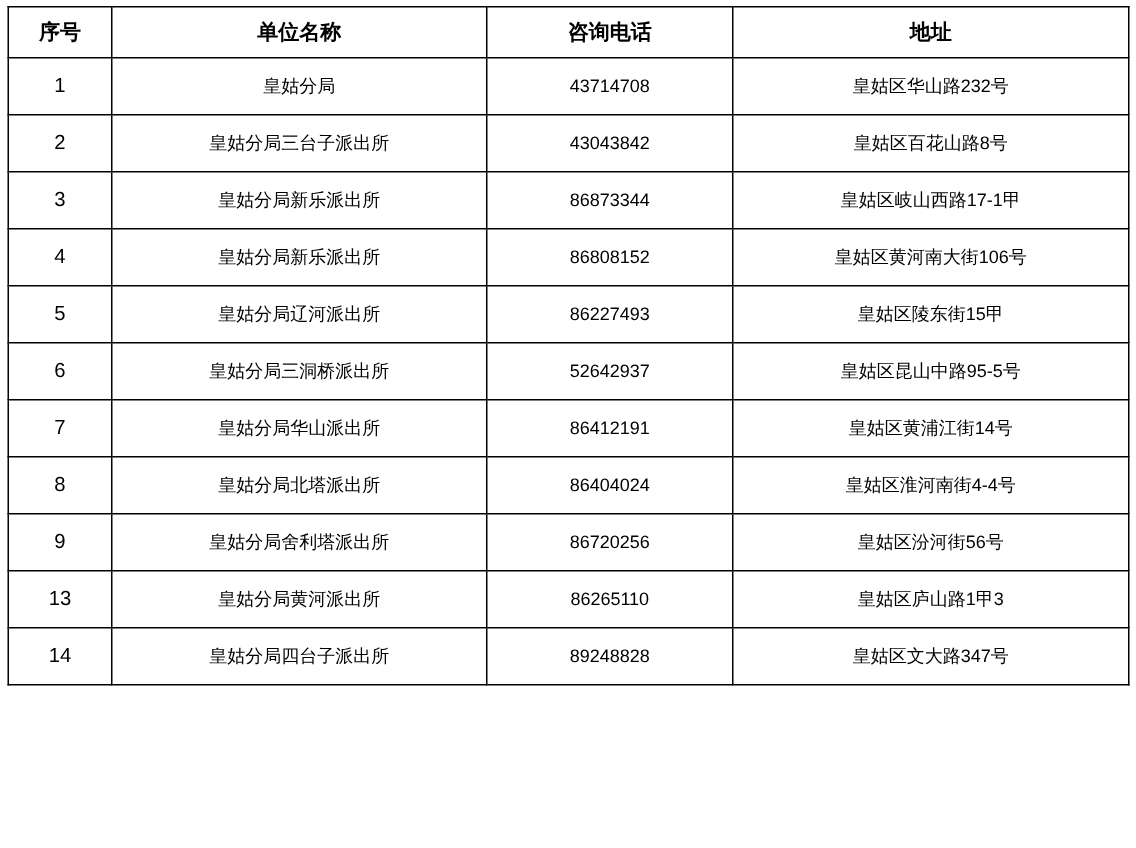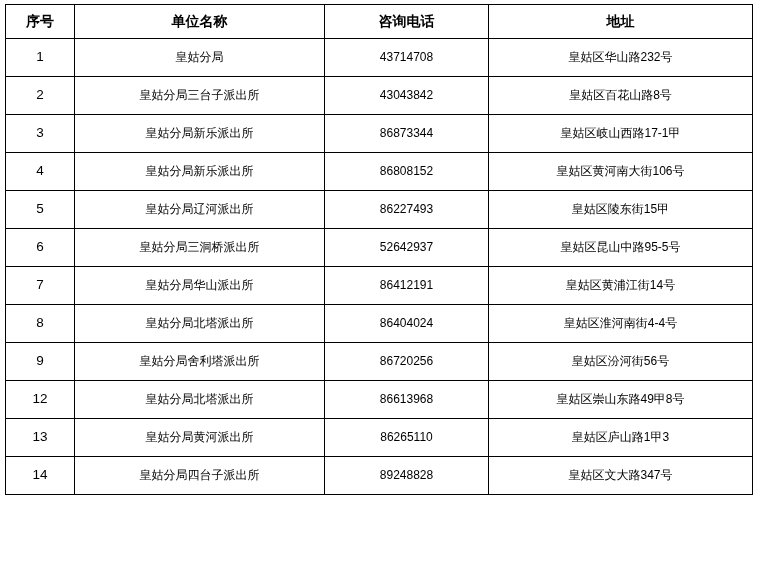--- a/index.html
+++ b/index.html
@@ -120,26 +120,20 @@
           <td>86404024</td>
           <td>皇姑区淮河南街4-4号</td>
         </tr>
         <tr>
           <td>9</td>
           <td>皇姑分局舍利塔派出所</td>
           <td>86720256</td>
           <td>皇姑区汾河街56号</td>
         </tr>
         <tr>
-          <td>12</td>
-          <td>皇姑分局北塔派出所</td>
-          <td>86613968</td>
-          <td>皇姑区崇山东路49甲8号</td>
-        </tr>
-        <tr>
           <td>13</td>
           <td>皇姑分局黄河派出所</td>
           <td>86265110</td>
           <td>皇姑区庐山路1甲3</td>
         </tr>
         <tr>
           <td>14</td>
           <td>皇姑分局四台子派出所</td>
           <td>89248828</td>
           <td>皇姑区文大路347号</td>

